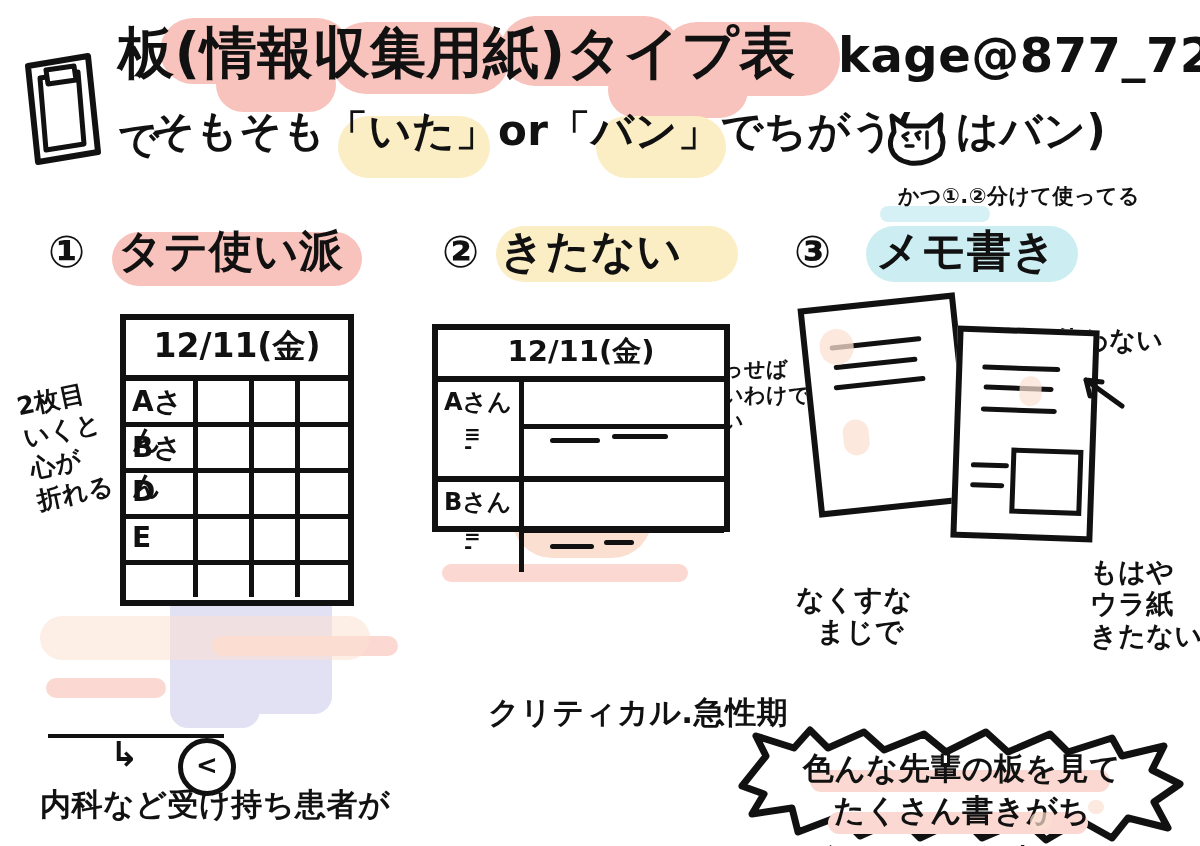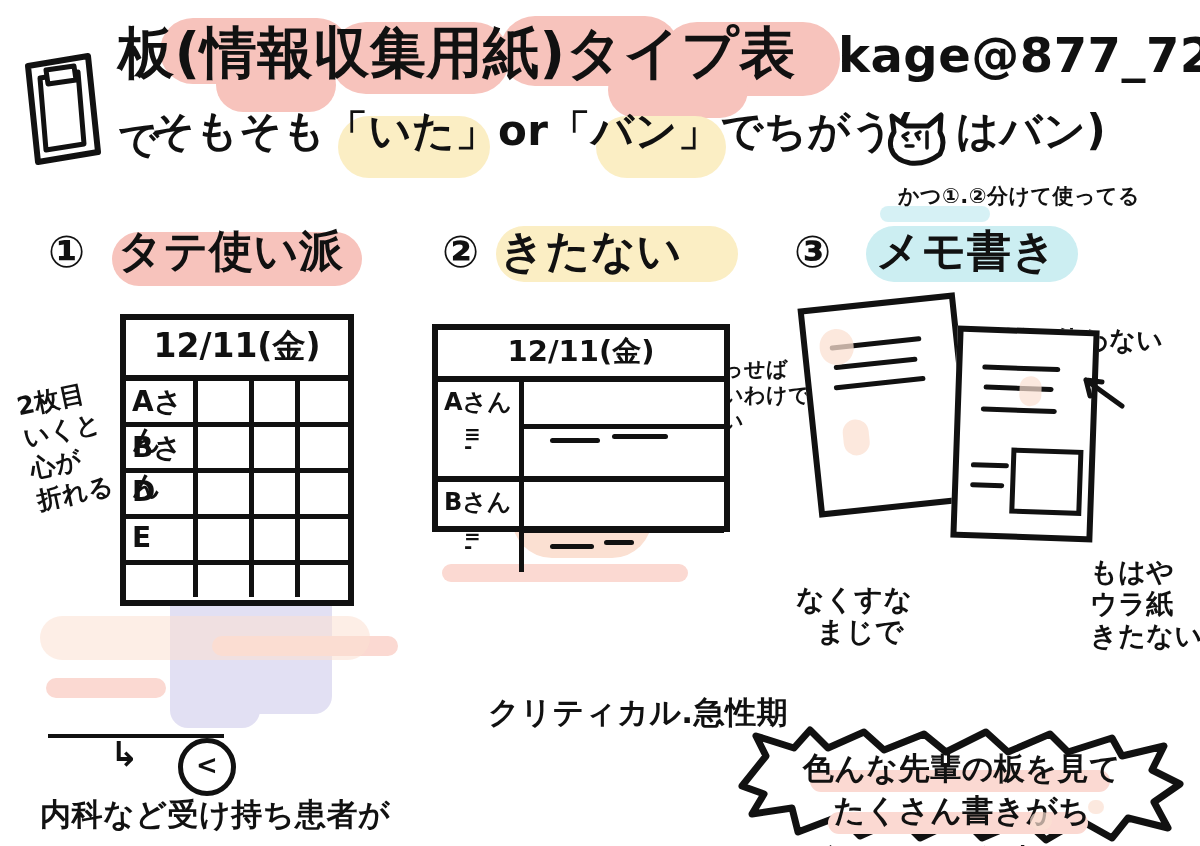--- a/index.html
+++ b/index.html
@@ -156,21 +156,21 @@
         <div class="c" style="width:72px;"></div>
         <div class="c" style="width:56px;"></div>
         <div class="c" style="width:46px;"></div>
         <div class="c" style="flex:1;"></div>
       </div>
     </div>
 
     <div class="hl hl-pink-soft" style="left:212px;top:418px;width:186px;height:20px;border-radius:10px;"></div>
     <div class="hl hl-pink-soft" style="left:46px;top:460px;width:120px;height:20px;border-radius:10px;"></div>
 
-    <div class="abs hand note" style="left:40px;top:392px;margin-top:10px;">内科など受け持ち患者が</div>
+    <div class="abs hand note" style="left:40px;top:392px;">内科など受け持ち患者が</div>
 
     <div class="underline" style="left:48px;top:516px;width:176px;"></div>
     <div class="abs hand arrow" style="left:110px;top:516px;">↳</div>
     <div class="circ-mark" style="left:178px;top:520px;">&lt;</div>
 
   </div>
 
   <div class="abs" style="left:432px;top:218px;width:340px;height:628px;">
     <div class="hl hl-yellow" style="left:64px;top:8px;width:242px;height:56px;border-radius:30px;"></div>
     <div class="abs hand sec-num" style="left:10px;top:12px;">②</div>

